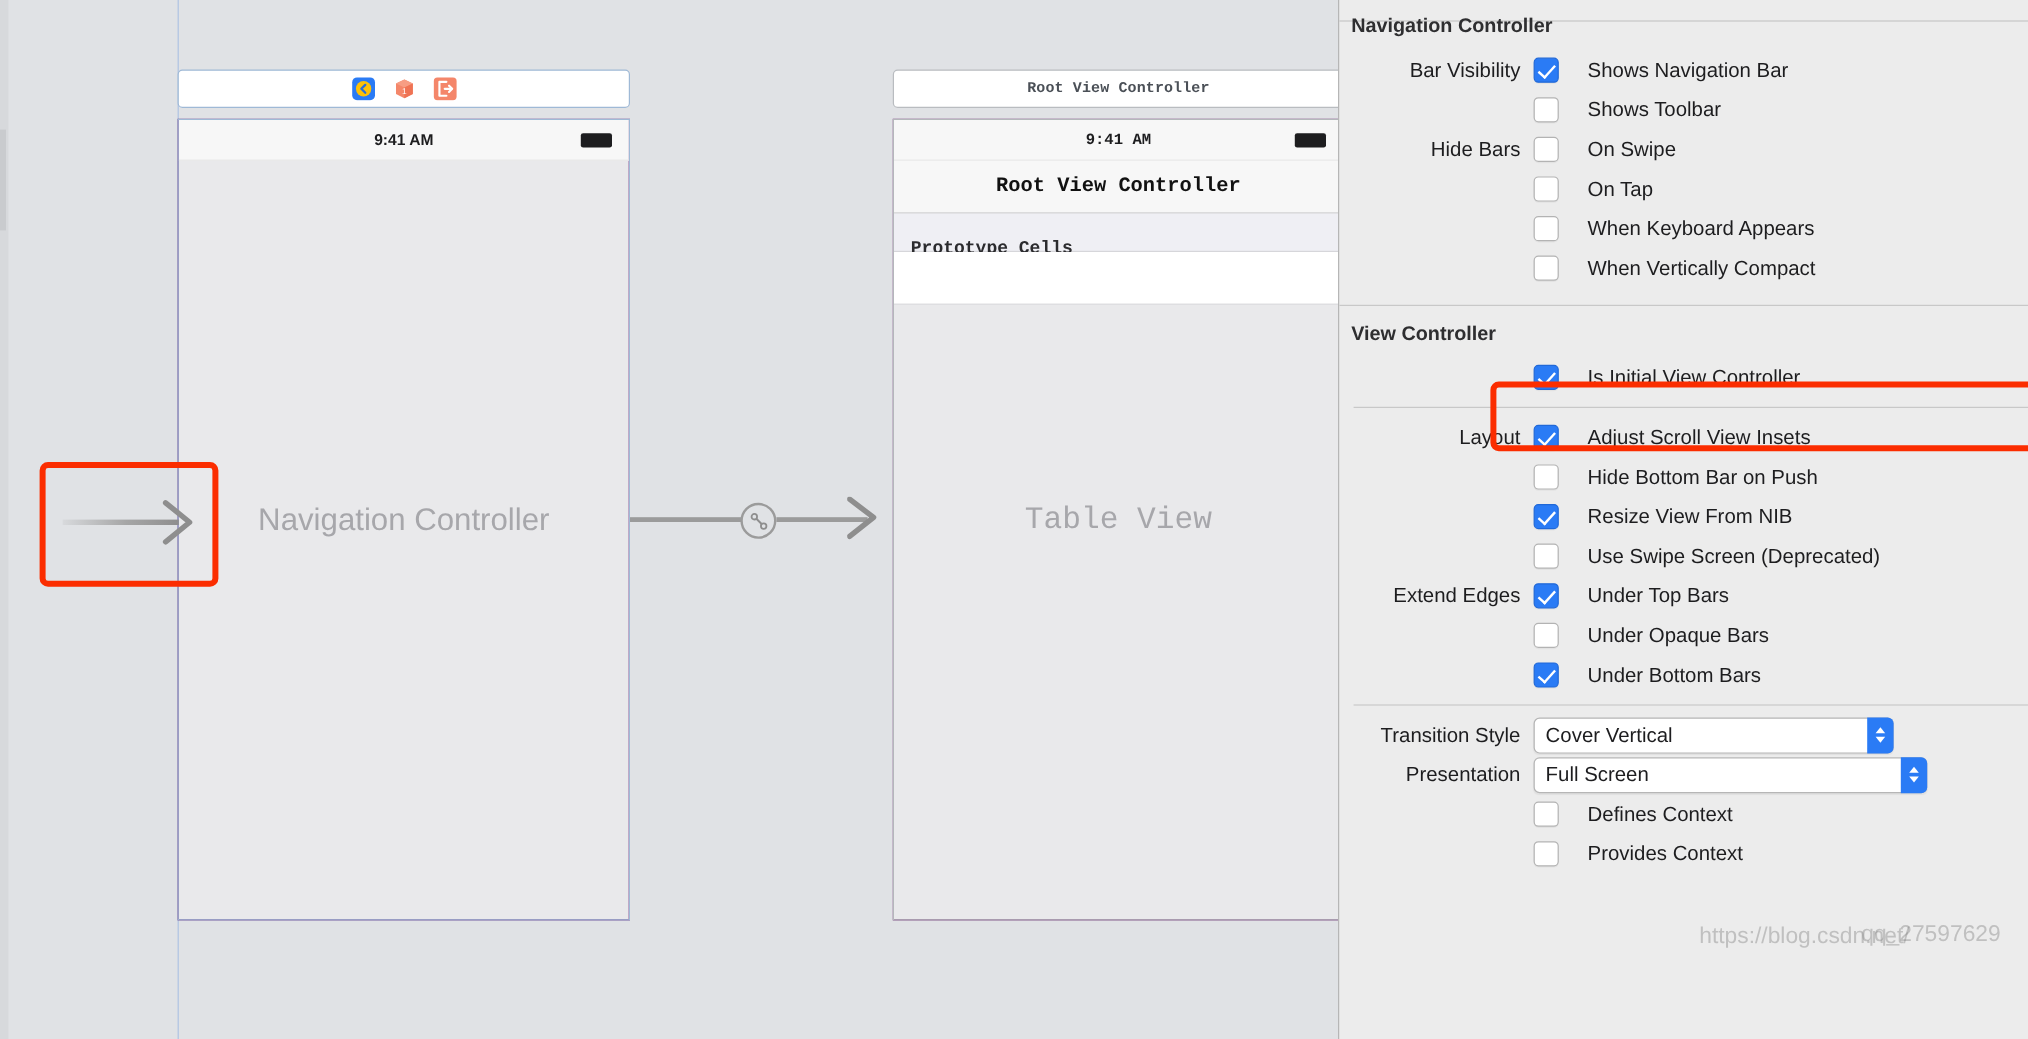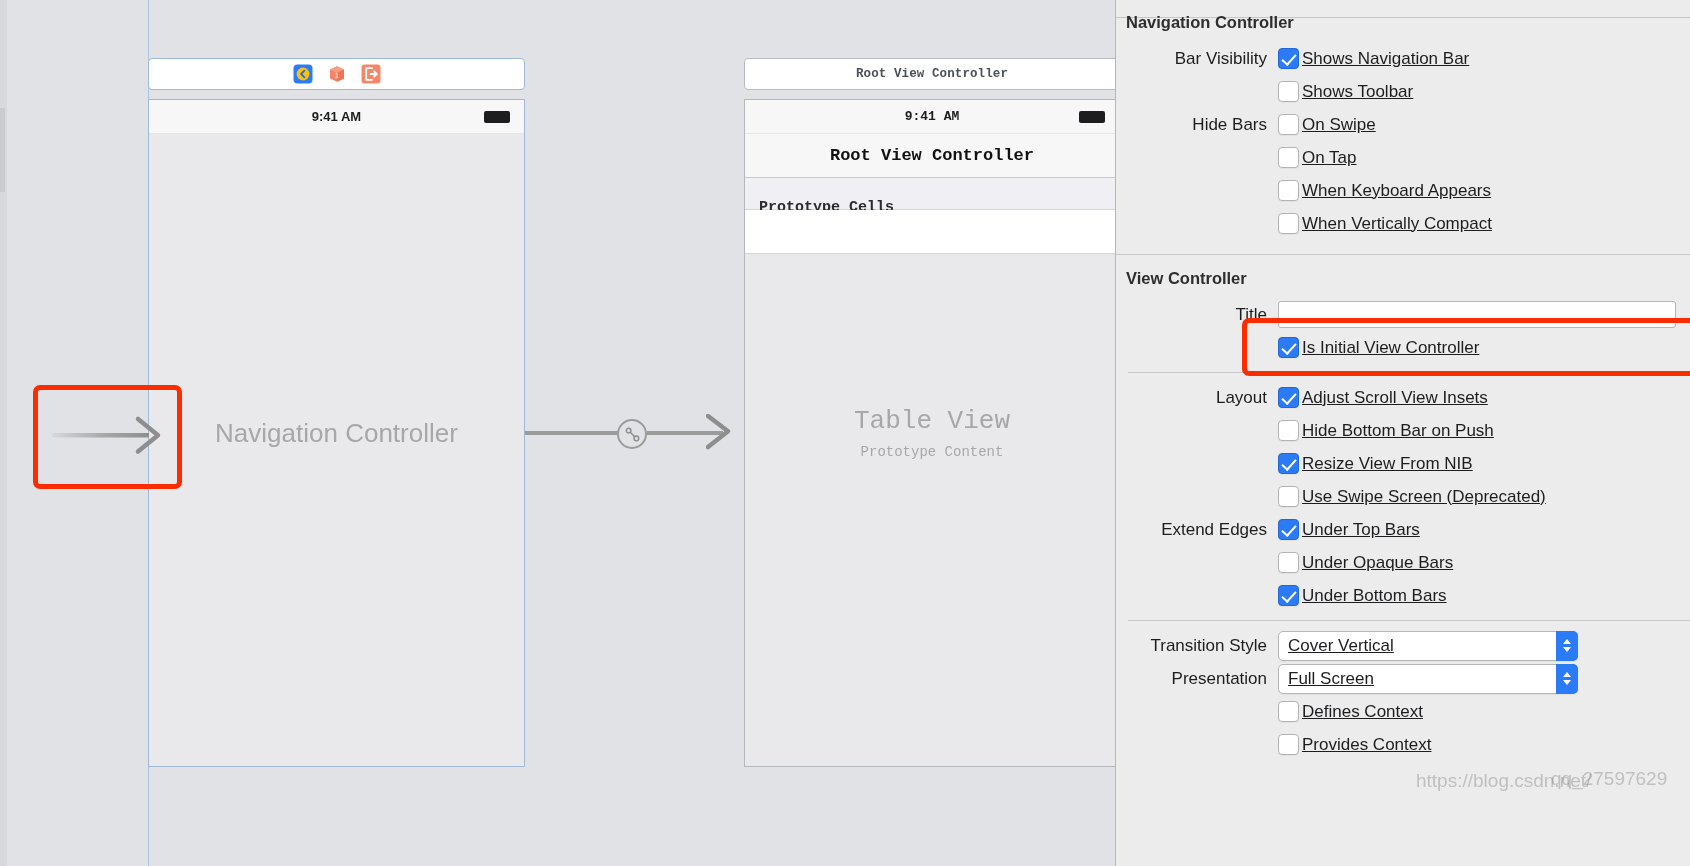--- a/index.html
+++ b/index.html
@@ -145,21 +145,21 @@
     display: flex; align-items: center;
     height: 33px;
   }
   .row-label {
     width: 162px; min-width: 162px;
     text-align: right;
     padding-right: 11px;
     font-size: 17px; color: #1d1d1f;
     white-space: nowrap;
   }
-  .ctl { display: flex; align-items: center; gap: 3px; white-space: nowrap; text-decoration: underline; }
+  .ctl { display: flex; align-items: center; gap: 24px; white-space: nowrap; }
 
   .cb {
     width: 21px; height: 21px; min-width: 21px;
     border-radius: 4px;
     border: 1px solid #b3b3b3;
     background: #ffffff;
     display: inline-block; position: relative;
     box-shadow: 0 1px 0 rgba(0,0,0,.04);
   }
   .cb.on {
@@ -291,21 +291,20 @@
         </div>
         <div class="nav-bar" style="position:relative;">
           <span class="nav-title">Root View Controller</span>
         </div>
         <div class="proto-header" style="position:relative;">
           <span>Prototype Cells</span>
         </div>
         <div class="proto-cell" style="position:relative;"></div>
         <div class="placeholder-center">
           <div class="ph-title">Table View</div>
-          <div class="ph-sub">Prototype Content</div>
         </div>
       </div>
     </div>
 
     <div class="entry-arrow-svg" style="left:52px; top:412px;">
       <svg width="115" height="48" viewBox="0 0 115 48">
         <defs>
           <linearGradient id="fade" x1="0" y1="0" x2="1" y2="0">
             <stop offset="0%" stop-color="#9b9b9b" stop-opacity="0.12"></stop>
             <stop offset="55%" stop-color="#9b9b9b" stop-opacity="0.85"></stop>
@@ -381,26 +380,20 @@
             <div class="ctl">
               <span class="cb"></span>
               <span class="cb-label">When Vertically Compact</span>
             </div>
           </div>
         </div>
         <div class="sep" style="margin-top: 14px;"></div>
         <div class="section">
           <div class="section-title" style="margin: 14px 0px 10px;">View Controller</div>
           <div class="row">
-            <div class="row-label">Title</div>
-            <div class="ctl">
-              <input class="textfield" type="text" style="">
-            </div>
-          </div>
-          <div class="row">
             <div class="row-label"></div>
             <div class="ctl">
               <span class="cb on"></span>
               <span class="cb-label">Is Initial View Controller</span>
             </div>
           </div>
           <div class="sep inset" style="margin: 8px 0px 8px 12px;"></div>
           <div class="row">
             <div class="row-label">Layout</div>
             <div class="ctl">
@@ -459,21 +452,21 @@
                 <span class="popup-arrows">
                   <i class="up"></i>
                   <i class="dn"></i>
                 </span>
               </div>
             </div>
           </div>
           <div class="row">
             <div class="row-label">Presentation</div>
             <div class="ctl">
-              <div class="popup" style="width: 300px;">
+              <div class="popup" style="width: 328px;">
                 <span>Full Screen</span>
                 <span class="popup-arrows">
                   <i class="up"></i>
                   <i class="dn"></i>
                 </span>
               </div>
             </div>
           </div>
           <div class="row">
             <div class="row-label"></div>

